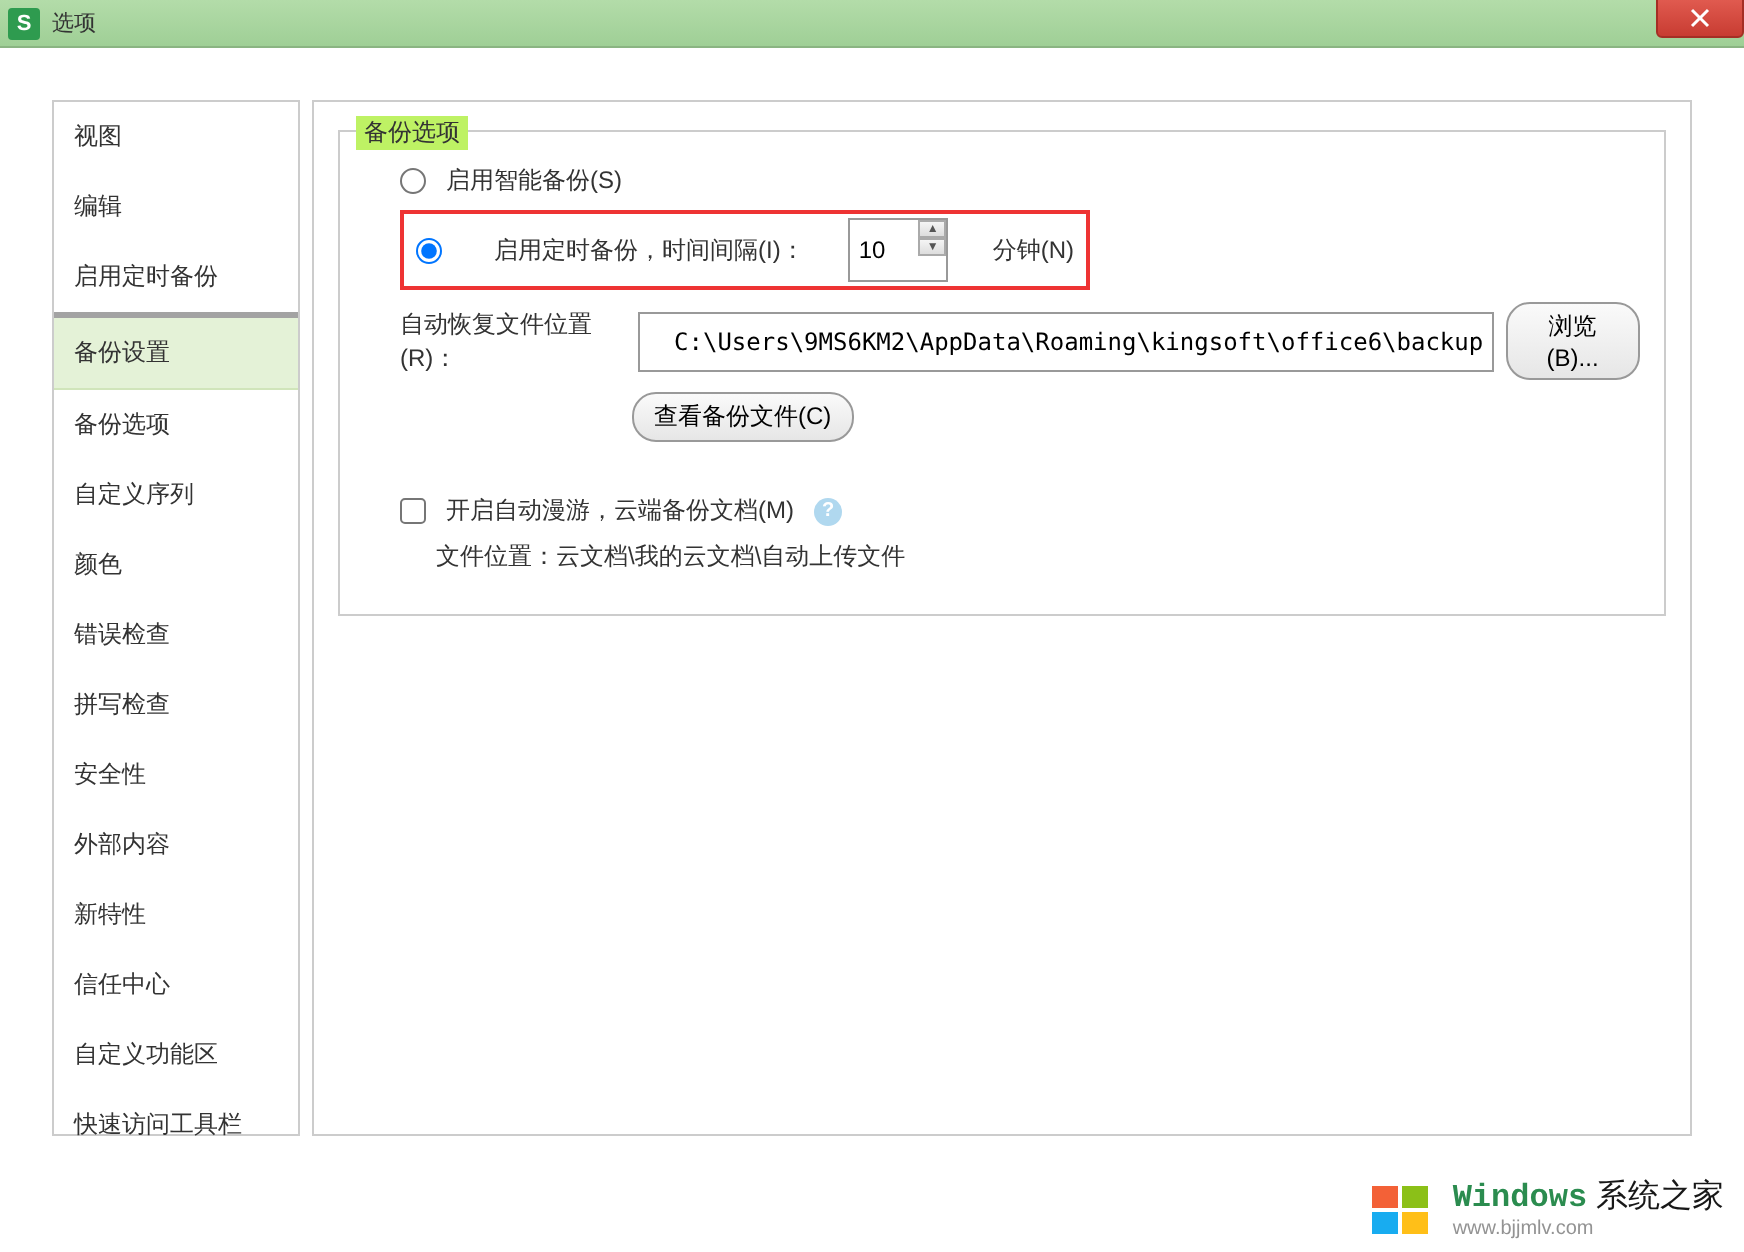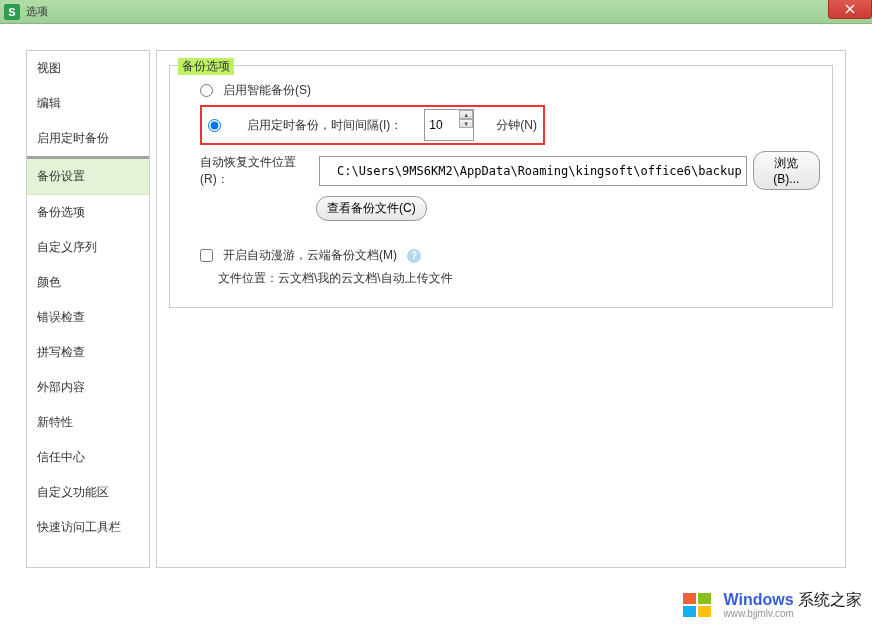--- a/index.html
+++ b/index.html
@@ -24,21 +24,21 @@
   .spinner-input { width: 50px; height: 32px; border: 1px solid #999; padding: 0 16px 0 4px; font-size: 12px; }
   .spin-btns { position: absolute; right: 1px; top: 1px; width: 14px; height: 18px; display: flex; flex-direction: column; }
   .spin-btn { flex: 1; background: linear-gradient(#f5f5f5,#ddd); border: 1px solid #aaa; font-size: 6px; display: flex; align-items: center; justify-content: center; cursor: pointer; color: #555; }
   .path-input { width: 470px; height: 30px; border: 1px solid #999; padding: 2px 4px; font-size: 12px; font-family: SimSun, monospace; text-align: right; }
   .btn { background: linear-gradient(#fafafa,#e6e6e6); border: 1px solid #999; padding: 3px 10px; cursor: pointer; font-size: 12px; border-radius: 12px; }
   .help-icon { width: 14px; height: 14px; border-radius: 50%; background: #b0d8ef; color: #fff; display: inline-flex; align-items: center; justify-content: center; font-size: 10px; font-weight: bold; margin-left: 4px; }
   .watermark { position: absolute; bottom: 6px; right: 10px; display: flex; align-items: center; gap: 6px; opacity: 0.9; }
   .wm-logo { width: 36px; height: 30px; }
   .wm-text { display: flex; flex-direction: column; line-height: 1.1; }
   .wm-top { font-size: 16px; color: #444; }
-  .wm-top span { color: #1d4ed8; font-weight: bold; }
+  .wm-top span { color: #15803d; font-weight: bold; font-family: Liberation Mono, monospace; }
   .wm-bottom { font-size: 10px; color: #888; }
 </style>
 </head>
 <body>
 
 <div class="titlebar">
   <div class="app-icon">S</div>
   <div class="title-text">选项</div>
   <div class="close-btn">
     <svg viewBox="0 0 10 10">
@@ -52,20 +52,21 @@
   <div class="sidebar">
     <div class="side-item">视图</div>
     <div class="side-item">编辑</div>
     <div class="side-item">启用定时备份</div>
     <div class="side-item selected">备份设置</div>
     <div class="side-item">备份选项</div>
     <div class="side-item">自定义序列</div>
     <div class="side-item">颜色</div>
     <div class="side-item">错误检查</div>
     <div class="side-item">拼写检查</div>
+    <div class="side-item">安全性</div>
     <div class="side-item">外部内容</div>
     <div class="side-item">新特性</div>
     <div class="side-item">信任中心</div>
     <div class="side-item">自定义功能区</div>
     <div class="side-item">快速访问工具栏</div>
   </div>
 
   <div class="content">
     <div class="group">
       <span class="group-title">备份选项</span>

